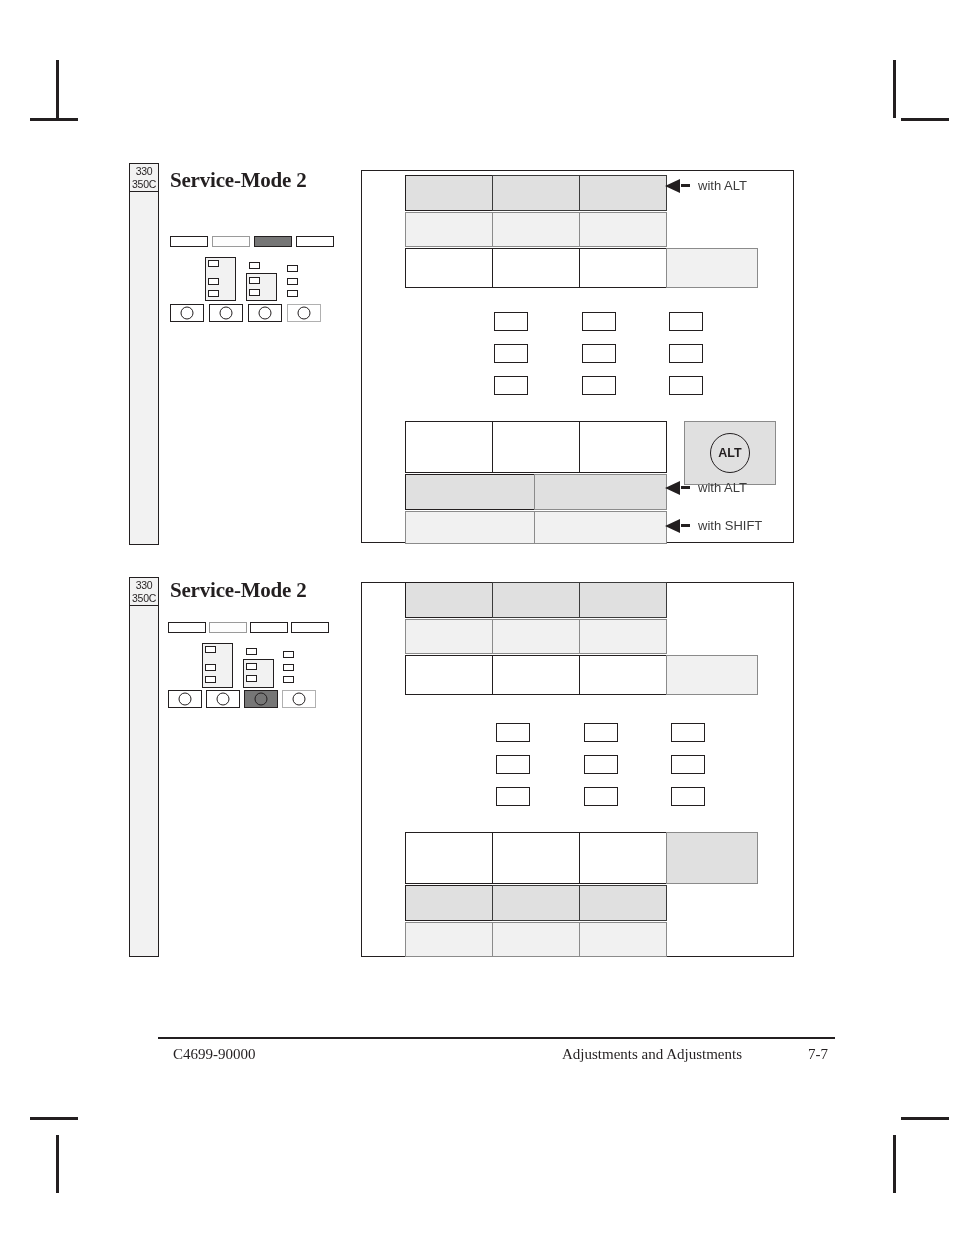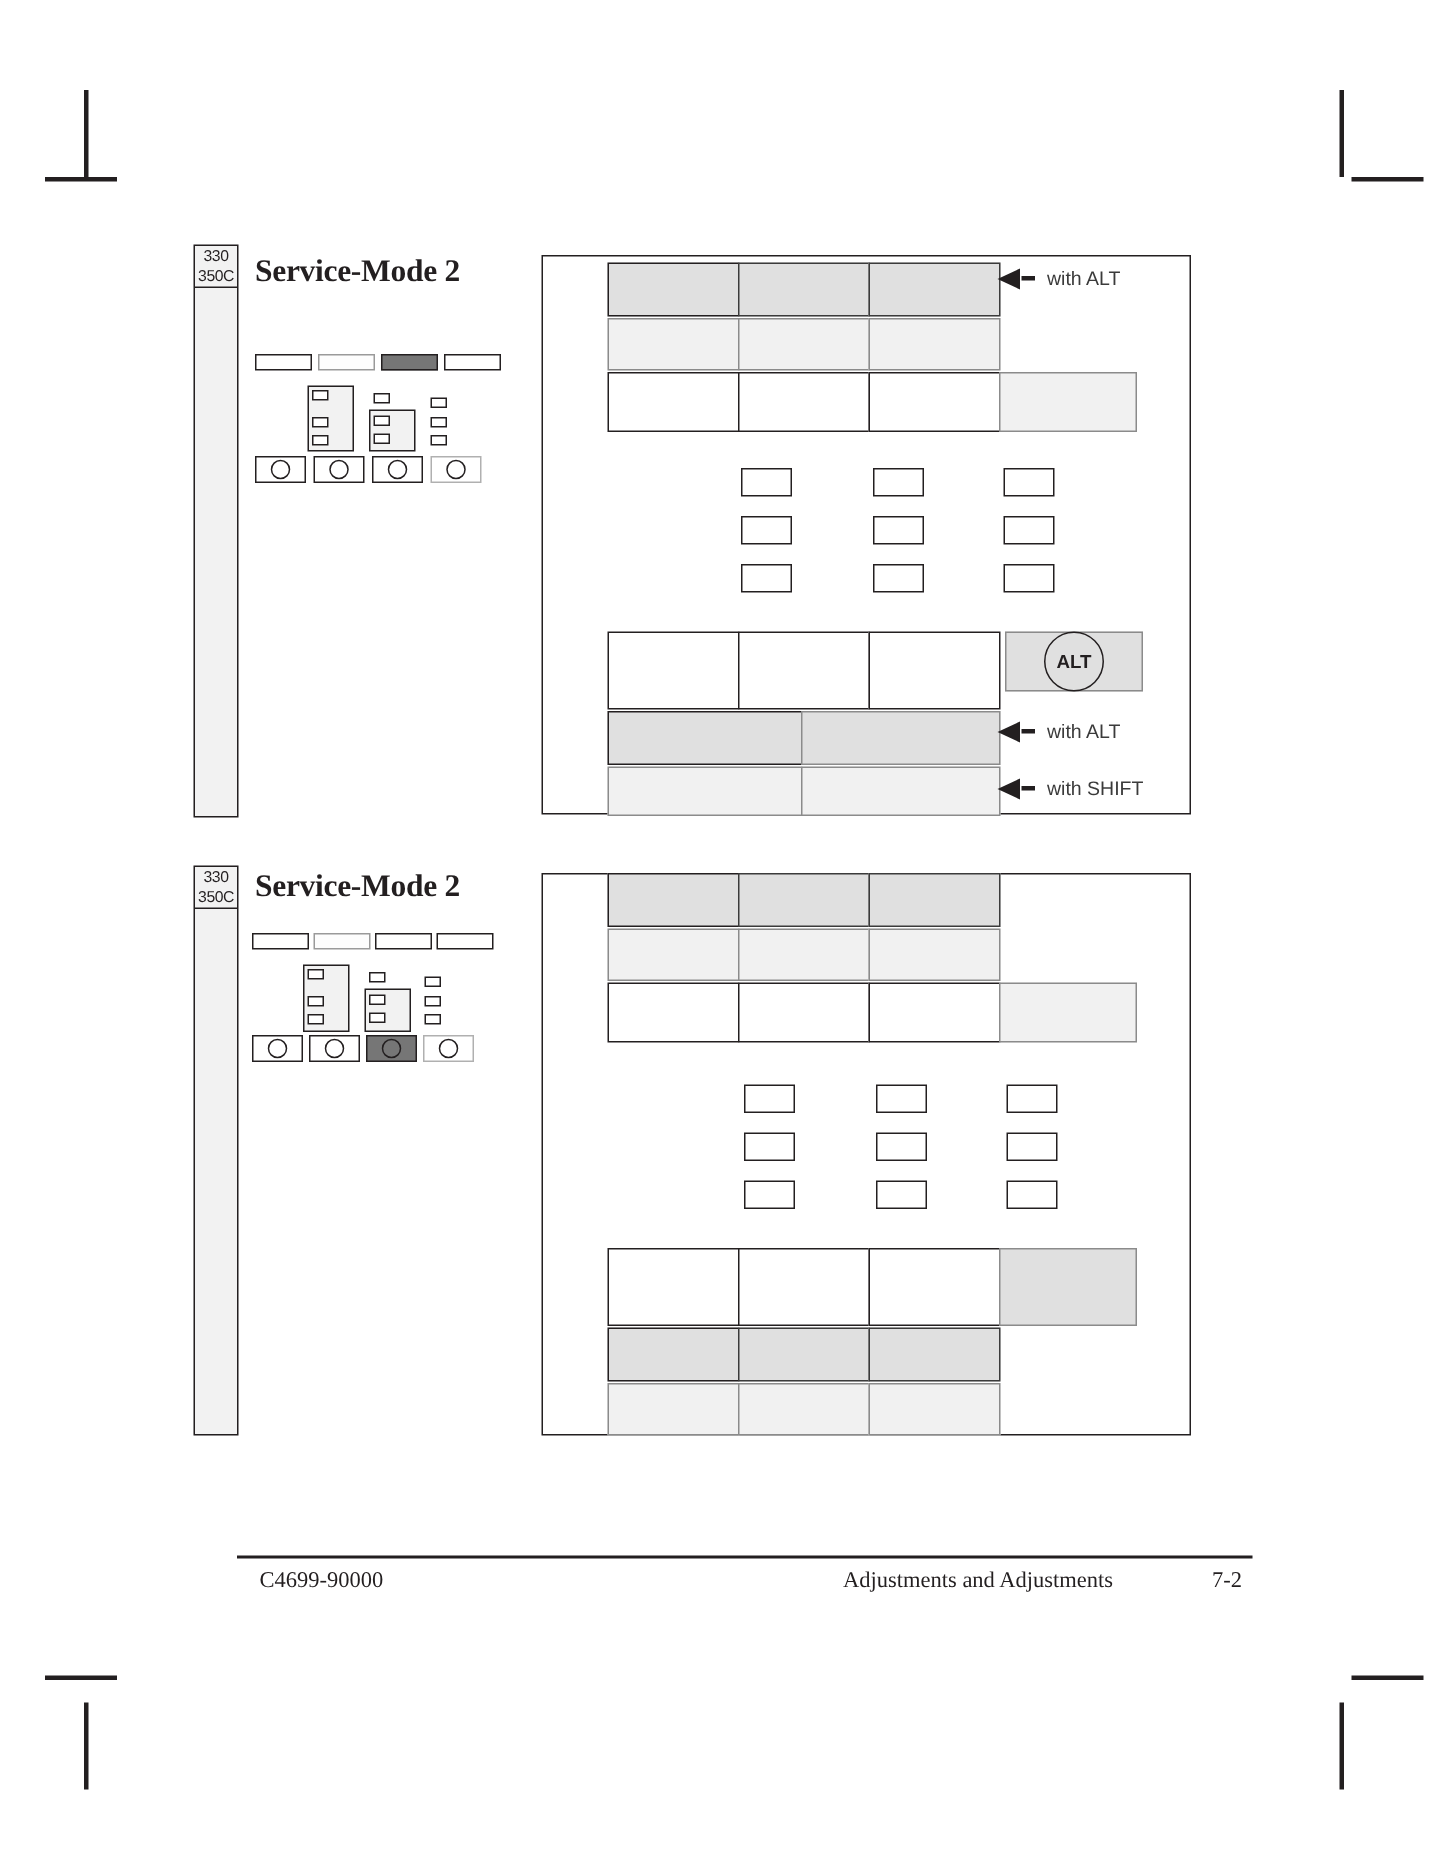--- a/index.html
+++ b/index.html
@@ -282,21 +282,21 @@
       <div class="small-key" style="left:132px; top:173px;"></div>
       <div class="small-key" style="left:220px; top:173px;"></div>
       <div class="small-key" style="left:307px; top:173px;"></div>
       <div class="small-key" style="left:132px; top:205px;"></div>
       <div class="small-key" style="left:220px; top:205px;"></div>
       <div class="small-key" style="left:307px; top:205px;"></div>
 
       <div class="cell" style="left:43px; top:250px; width:88px; height:52px;"></div>
       <div class="cell" style="left:130px;top:250px; width:88px; height:52px;"></div>
       <div class="cell" style="left:217px;top:250px; width:88px; height:52px;"></div>
-      <div class="cell gray hair" style="left:308px;top:250px; width:92px; height:40px;">
+      <div class="cell gray hair" style="left:322px;top:250px; width:92px; height:64px;">
         <span class="alt-circle">ALT</span>
       </div>
 
       <div class="cell gray" style="left:43px; top:303px; width:130px; height:36px;"></div>
       <div class="cell gray hair" style="left:172px;top:303px; width:133px; height:36px;"></div>
 
       <div class="cell ltgray hair" style="left:43px; top:340px; width:130px; height:33px;"></div>
       <div class="cell ltgray hair" style="left:172px;top:340px; width:133px; height:33px;"></div>
     </div>
 
@@ -397,15 +397,15 @@
 
       <div class="cell ltgray hair" style="left:43px; top:339px; width:88px; height:35px;"></div>
       <div class="cell ltgray hair" style="left:130px;top:339px; width:88px; height:35px;"></div>
       <div class="cell ltgray hair" style="left:217px;top:339px; width:88px; height:35px;"></div>
     </div>
   </div>
 
   <div class="footer-rule"></div>
   <div class="footer-text" style="left:173px;">C4699-90000</div>
   <div class="footer-text" style="left:562px;">Adjustments and Adjustments</div>
-  <div class="footer-text" style="left:808px;">7-2</div>
+  <div class="footer-text" style="left:808px;">7-7</div>
 
 </div>
 
 </body></html>

